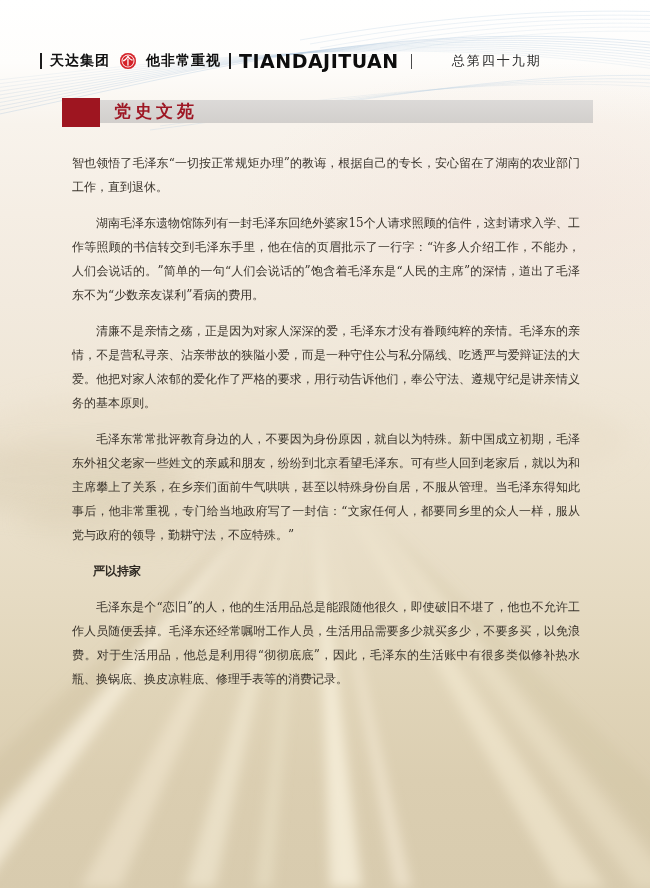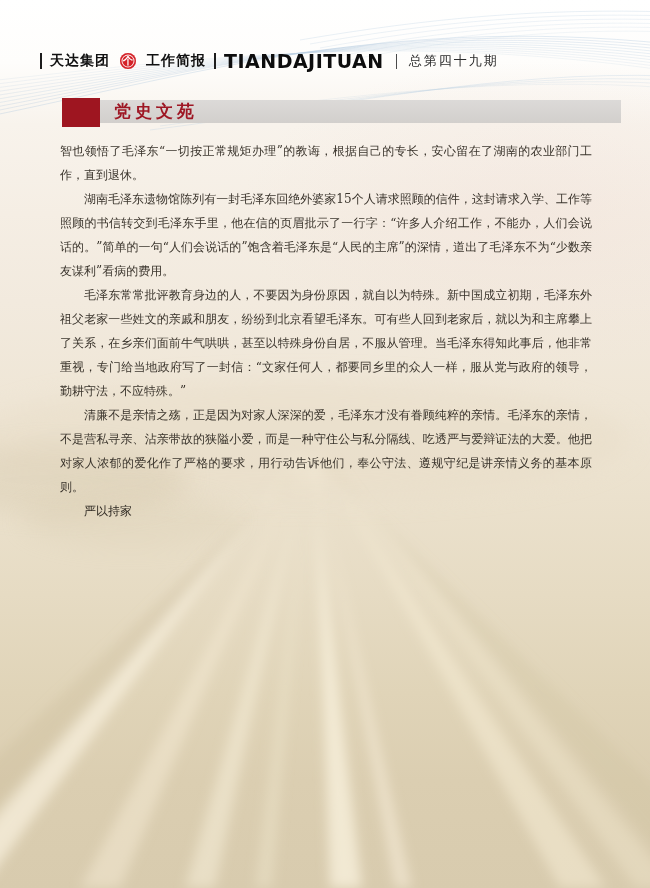--- a/index.html
+++ b/index.html
@@ -25,47 +25,47 @@
   .m-bar{width:2px;height:16px;background:#1c1c1c;}
   .m-bar.thin{width:1px;height:15px;background:#4a4a4a;margin:0 4px;}
   .m-zh{font-size:14px;font-weight:700;color:#111;letter-spacing:1px;}
   .m-logo{
     width:16px;height:16px;border-radius:50%;background:#d42127;color:#fff;
     display:flex;align-items:center;justify-content:center;
     font-size:10px;font-weight:700;box-shadow:inset 0 0 0 1.5px #d42127, inset 0 0 0 2.5px rgba(255,255,255,.9);
     margin:0 2px;
   }
   .m-en{font-size:19px;font-weight:700;color:#0d0d0d;letter-spacing:0.5px;}
-  .m-issue{font-family:Liberation Sans, sans-serif;font-size:13px;color:#2b2b2b;letter-spacing:2px;}
+  .m-issue{font-family:Liberation Sans, sans-serif;font-size:13px;color:#2b2b2b;letter-spacing:2px;margin-left:28px;}
 
   
   .band{
     position:absolute;left:62px;top:100px;width:531px;height:23px;
-    background:linear-gradient(180deg,#dcdad8,#d2cfcc);z-index:4;padding-left:28px;
+    background:linear-gradient(180deg,#dcdad8,#d2cfcc);z-index:4;
   }
   .band-block{
     position:absolute;left:0px;top:-2px;width:38px;height:29px;
     background:#9e1520;
   }
   .band-title{
     position:absolute;left:52px;top:-2px;height:27px;display:flex;align-items:center;
     font-family:"DejaVu Serif","Liberation Serif",serif;
     font-size:17px;font-weight:700;color:#9e1724;letter-spacing:4px;
   }
 
   
   .article{
     position:absolute;left:60px;top:139px;width:532px;z-index:4;
     font-family:"DejaVu Serif","Liberation Serif",serif;
     font-size:12px;line-height:24px;color:#3a342c;
     text-align:justify;
   }
-  .article p{margin:0;text-indent:2em;}
+  .article p{margin:12px;text-indent:2em;}
   .article p.no-indent{text-indent:0;}
-  .article .subhead{margin:0;text-indent:2em;font-weight:400;color:#2e2922;}
+  .article .subhead{margin:9px;text-indent:2em;font-weight:700;color:#2e2922;}
 </style>
 </head>
 <body>
 
 <div class="page">
 
   <div class="tint"></div>
 
   <svg class="layer" width="650" height="888" viewBox="0 0 650 888">
     <defs>
@@ -119,33 +119,34 @@
       <path d="M330,52 C 445,30 555,20 670,24" opacity="0.22"></path>
       <path d="M340,56 C 450,34 560,24 670,28" opacity="0.20"></path>
       <path d="M350,60 C 455,38 565,28 670,32" opacity="0.18"></path>
     </g>
   </svg>
 
   <div class="masthead">
     <div class="m-bar"></div>
     <span class="m-zh">天达集团</span>
     <span class="m-logo">个</span>
-    <span class="m-zh">工作简报</span>
+    <span class="m-zh">他非常重视</span>
     <div class="m-bar"></div>
     <span class="m-en">TIANDAJITUAN</span>
     <div class="m-bar thin"></div>
     <span class="m-issue">总第四十九期</span>
   </div>
 
   <div class="band">
     <div class="band-block"></div>
     <div class="band-title">党史文苑</div>
   </div>
 
   <div class="article">
     <p class="no-indent">智也领悟了毛泽东“一切按正常规矩办理”的教诲，根据自己的专长，安心留在了湖南的农业部门工作，直到退休。</p>
     <p>湖南毛泽东遗物馆陈列有一封毛泽东回绝外婆家15个人请求照顾的信件，这封请求入学、工作等照顾的书信转交到毛泽东手里，他在信的页眉批示了一行字：“许多人介绍工作，不能办，人们会说话的。”简单的一句“人们会说话的”饱含着毛泽东是“人民的主席”的深情，道出了毛泽东不为“少数亲友谋利”看病的费用。</p>
+    <p>清廉不是亲情之殇，正是因为对家人深深的爱，毛泽东才没有眷顾纯粹的亲情。毛泽东的亲情，不是营私寻亲、沾亲带故的狭隘小爱，而是一种守住公与私分隔线、吃透严与爱辩证法的大爱。他把对家人浓郁的爱化作了严格的要求，用行动告诉他们，奉公守法、遵规守纪是讲亲情义务的基本原则。</p>
     <p>毛泽东常常批评教育身边的人，不要因为身份原因，就自以为特殊。新中国成立初期，毛泽东外祖父老家一些姓文的亲戚和朋友，纷纷到北京看望毛泽东。可有些人回到老家后，就以为和主席攀上了关系，在乡亲们面前牛气哄哄，甚至以特殊身份自居，不服从管理。当毛泽东得知此事后，他非常重视，专门给当地政府写了一封信：“文家任何人，都要同乡里的众人一样，服从党与政府的领导，勤耕守法，不应特殊。”</p>
-    <p>清廉不是亲情之殇，正是因为对家人深深的爱，毛泽东才没有眷顾纯粹的亲情。毛泽东的亲情，不是营私寻亲、沾亲带故的狭隘小爱，而是一种守住公与私分隔线、吃透严与爱辩证法的大爱。他把对家人浓郁的爱化作了严格的要求，用行动告诉他们，奉公守法、遵规守纪是讲亲情义务的基本原则。</p>
     <p class="subhead">严以持家</p>
+    <p>毛泽东是个“恋旧”的人，他的生活用品总是能跟随他很久，即使破旧不堪了，他也不允许工作人员随便丢掉。毛泽东还经常嘱咐工作人员，生活用品需要多少就买多少，不要多买，以免浪费。对于生活用品，他总是利用得“彻彻底底”，因此，毛泽东的生活账中有很多类似修补热水瓶、换锅底、换皮凉鞋底、修理手表等的消费记录。</p>
   </div>
 
 </div>
 
 </body></html>

